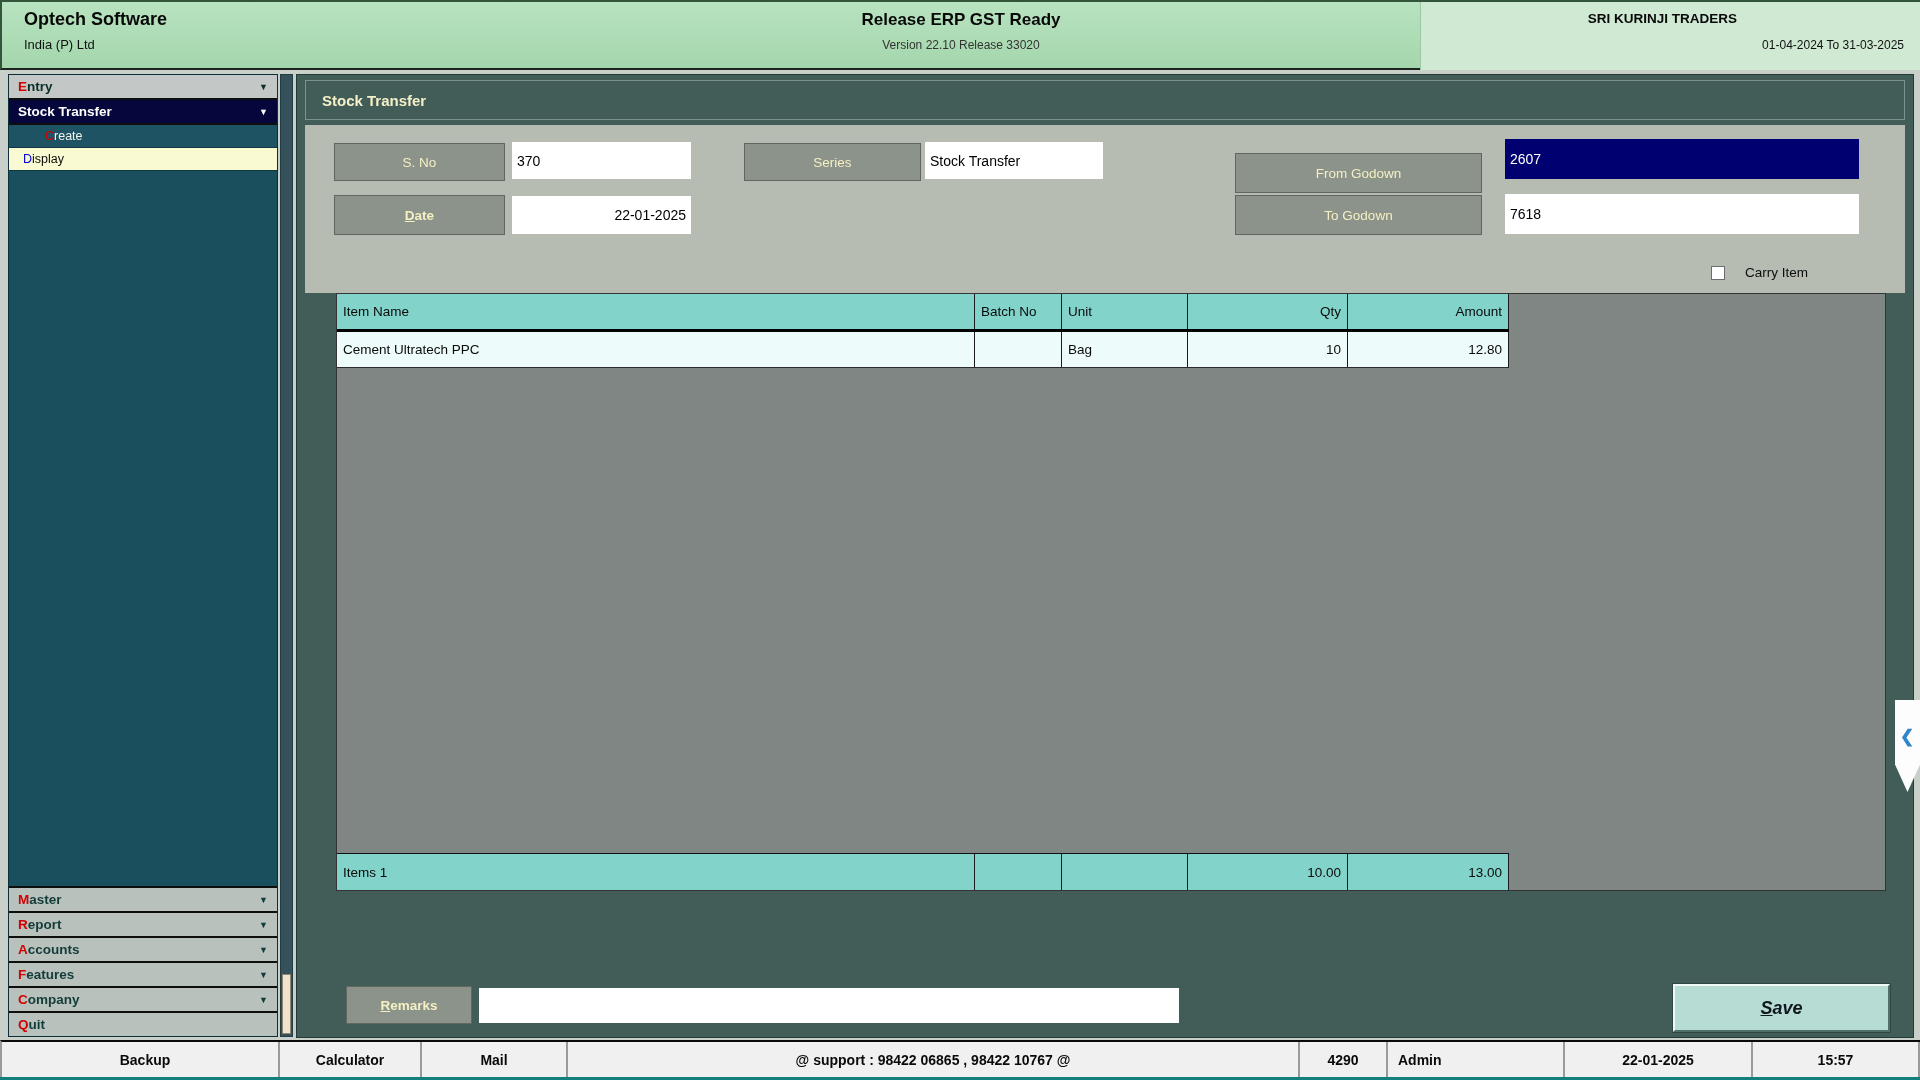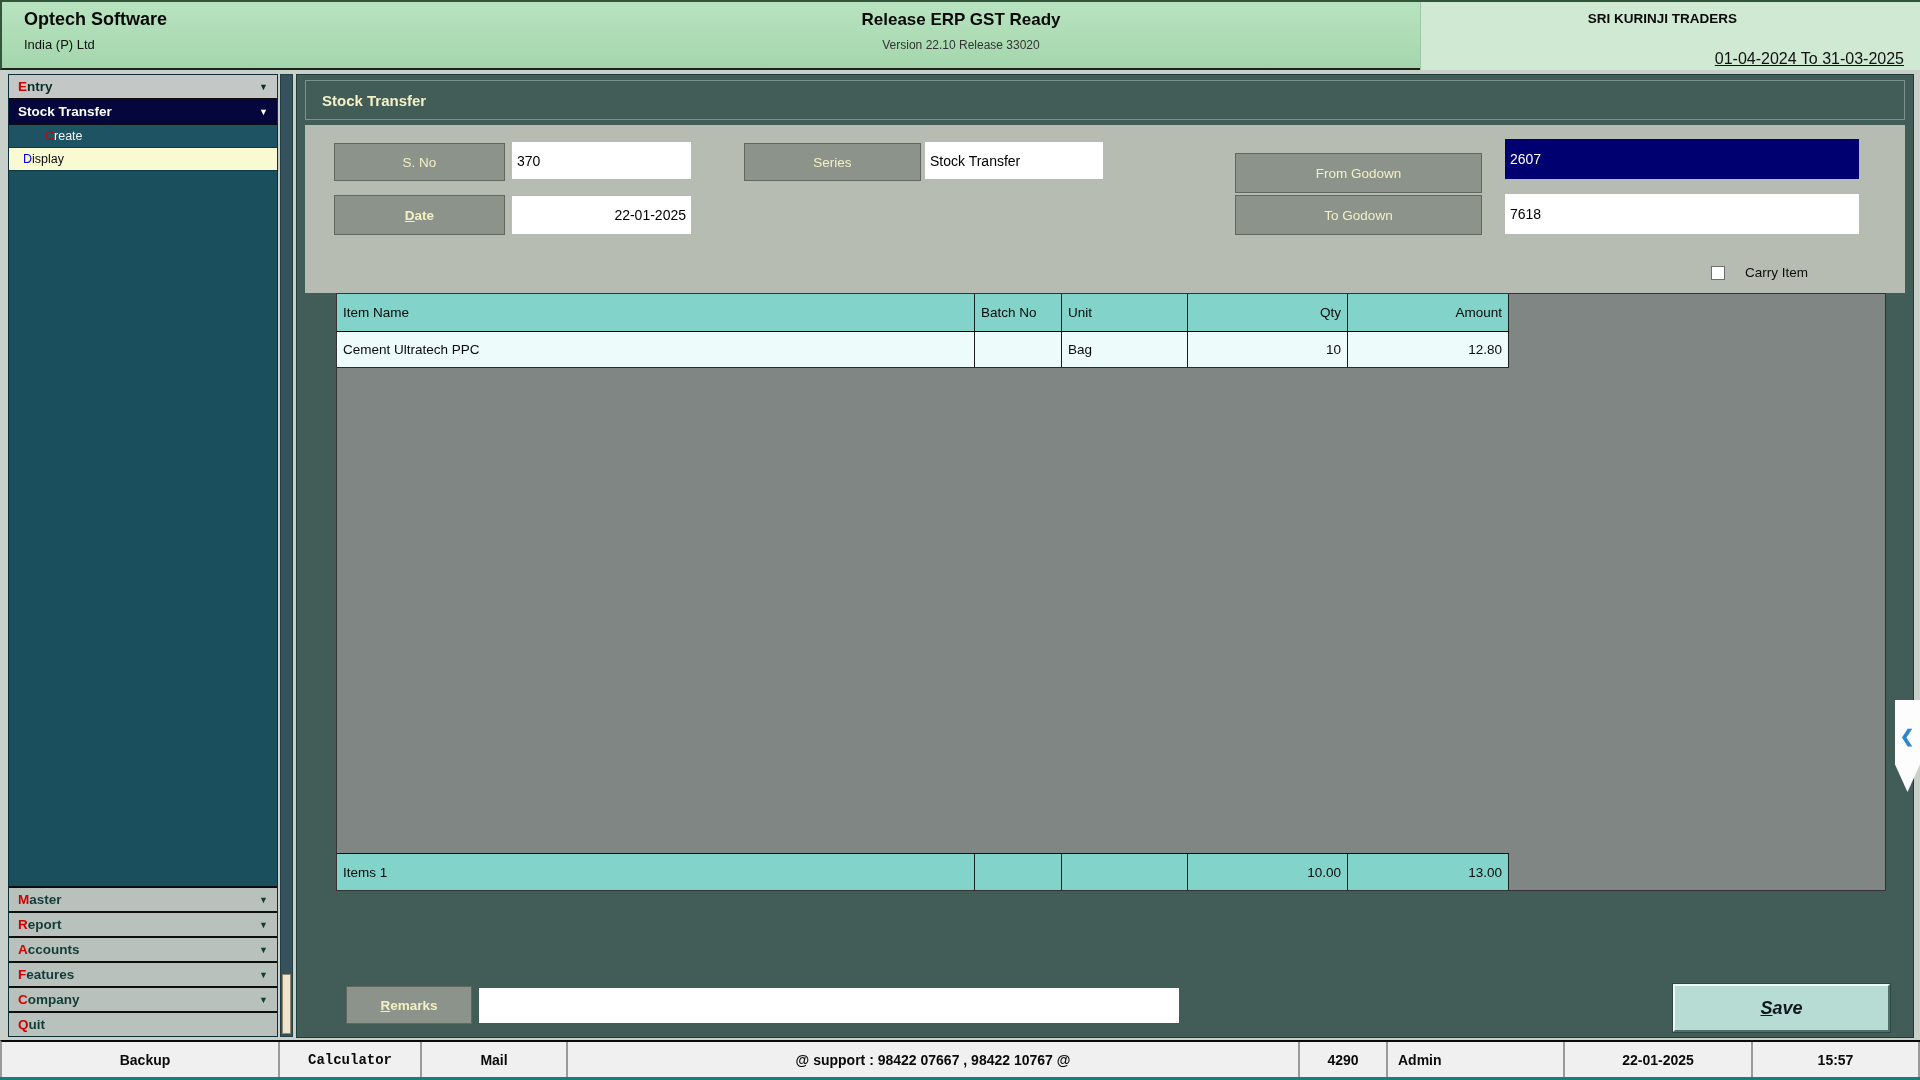--- a/index.html
+++ b/index.html
@@ -13,21 +13,21 @@
     border-top:2px solid #33553b; border-left:2px solid #33553b; border-bottom:2px solid #1d241f; }
   .header-left { position:absolute; left:22px; top:7px; }
   .vendor { font-size:18px; font-weight:bold; color:#090909; }
   .vendor-sub { font-size:13px; color:#111; margin-top:7px; }
   .header-center { position:absolute; left:50%; transform:translateX(-50%); top:8px; text-align:center; }
   .product { font-size:17px; font-weight:bold; color:#090909; }
   .version { font-size:12px; color:#333; margin-top:8px; }
   .header-right { position:absolute; right:0; top:0; width:500px; height:68px;
     background:#cfe9d3; border-left:1px solid #9cc7a4; text-align:right; padding:9px 16px 0 0; }
   .company { font-size:13.5px; font-weight:bold; color:#090909;text-align:center; }
-  .fy { font-size:16px; color:#111; margin-top:24px;text-decoration:underline; }
+  .fy { font-size:12px; color:#111; margin-top:12px; }
 
   
   #sidebar { position:absolute; left:8px; top:74px; width:270px; height:963px;
     background:#1a4f5e; border:1px solid #0d2d38; }
   .menubar { height:25px; display:flex; align-items:center; justify-content:space-between;
     padding:0 9px; font-weight:bold; font-size:13.5px; border-bottom:2px solid #0e0e0e; cursor:pointer; }
   .menubar.entry { background:#c3c7c5; color:#0b2e28; }
   .menubar.active { background:#05073c; color:#ffffff; }
   .arrow { font-size:9px; }
   .submenu-item { height:23px; line-height:23px; padding-left:14px; font-size:12.5px;
@@ -70,21 +70,21 @@
   .checkbox { width:14px; height:14px; background:#fff; border:1px solid #6d6d6d; }
 
   
   #grid { position:absolute; left:39px; top:218px; width:1550px; height:598px;
     background:#7f8683; border:1px solid #343434; }
   .trow { display:flex; }
   .tcell { border-right:1px solid #1c1c1c; padding:0 6px; font-size:13.5px;
     display:flex; align-items:center; color:#0a0a0a; }
   .c0{width:638px;} .c1{width:87px;} .c2{width:126px;} .c3{width:160px;} .c4{width:161px;}
   .c3,.c4{ justify-content:flex-end; }
-  #thead { position:absolute; left:0; top:0; height:38px; background:#82d4ca; border-bottom:1px solid #000000; }
+  #thead { position:absolute; left:0; top:0; height:38px; background:#82d4ca; border-bottom:3px solid #000000; }
   #tbody { position:absolute; left:0; top:38px; }
   .data-row { height:36px; background:#eefbfb; border-bottom:1px solid #2b2b2b; }
   #tfoot { position:absolute; left:0; bottom:0; height:37px; background:#82d4ca; border-top:1px solid #101010; }
 
   
   #remarks-label { left:49px; top:911px; width:126px; height:38px; font-weight:bold; }
   #remarks-input { left:182px; top:913px; width:700px; height:35px; }
   #save-button { position:absolute; left:1376px; top:909px; width:217px; height:48px;
     background:#b6dcd4; border-top:2px solid #eef8f4; border-left:2px solid #eef8f4;
     border-right:2px solid #4f6f6b; border-bottom:2px solid #4f6f6b; outline:1px solid #2e4744;
@@ -95,21 +95,21 @@
   #side-tab { position:absolute; right:0; top:700px; width:25px; height:92px; background:#fdfdfd;
     clip-path:polygon(0 0,100% 0,100% 70%,50% 100%,0 70%); cursor:pointer; }
   #side-tab span { position:absolute; left:5px; top:26px; color:#2e86c8; font-weight:bold; font-size:17px; }
 
   
   #statusbar { position:absolute; left:0; top:1040px; width:1920px; height:37px;
     background:#f0f0f0; border-top:2px solid #0a0a0a; display:flex; padding-left:10px;
     border-left:2px solid #9a9a9a; }
   .scell { border-right:2px solid #9a9a9a; display:flex; align-items:center; justify-content:center;
     font-weight:bold; font-size:14px; color:#0a0a0a; }
-  .s0{width:268px;cursor:pointer;} .s1{width:142px;cursor:pointer;font-family:Liberation Mono, monospace;} .s2{width:146px;cursor:pointer;}
+  .s0{width:268px;cursor:pointer;} .s1{width:142px;cursor:pointer;} .s2{width:146px;cursor:pointer;}
   .s3{width:732px;} .s4{width:88px;} .s5{width:177px; justify-content:flex-start; padding-left:10px;}
   .s6{width:188px;} .s7{flex:1;}
   #status-strip { position:absolute; left:0; top:1077px; width:1920px; height:3px; background:#13807d; }
 
   
   .fl-red { color:#d40000; }
   .fl-blue { color:#0000d4; }
   .fl-u { text-decoration:underline; }
 </style>
 </head>
@@ -235,21 +235,21 @@
   </div>
 
   <div id="side-tab">
     <span>❮</span>
   </div>
 
   <div id="statusbar">
     <div class="scell s0">Backup</div>
     <div class="scell s1">Calculator</div>
     <div class="scell s2">Mail</div>
-    <div class="scell s3">@ support : 98422 07667 , 98422 10767 @</div>
+    <div class="scell s3">@ support : 98422 06865 , 98422 10767 @</div>
     <div class="scell s4">4290</div>
     <div class="scell s5">Admin</div>
     <div class="scell s6">22-01-2025</div>
     <div class="scell s7">15:57</div>
   </div>
   <div id="status-strip"></div>
 
 </div>
 
 </body></html>

